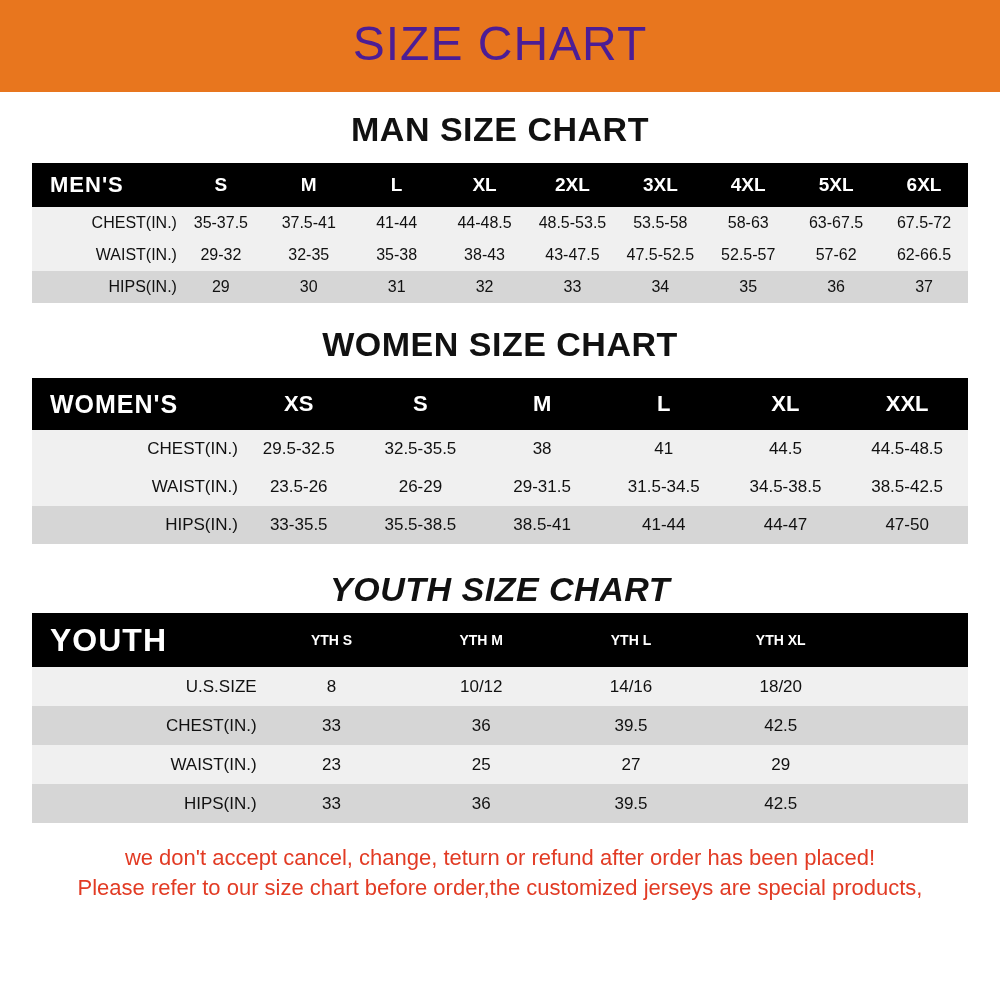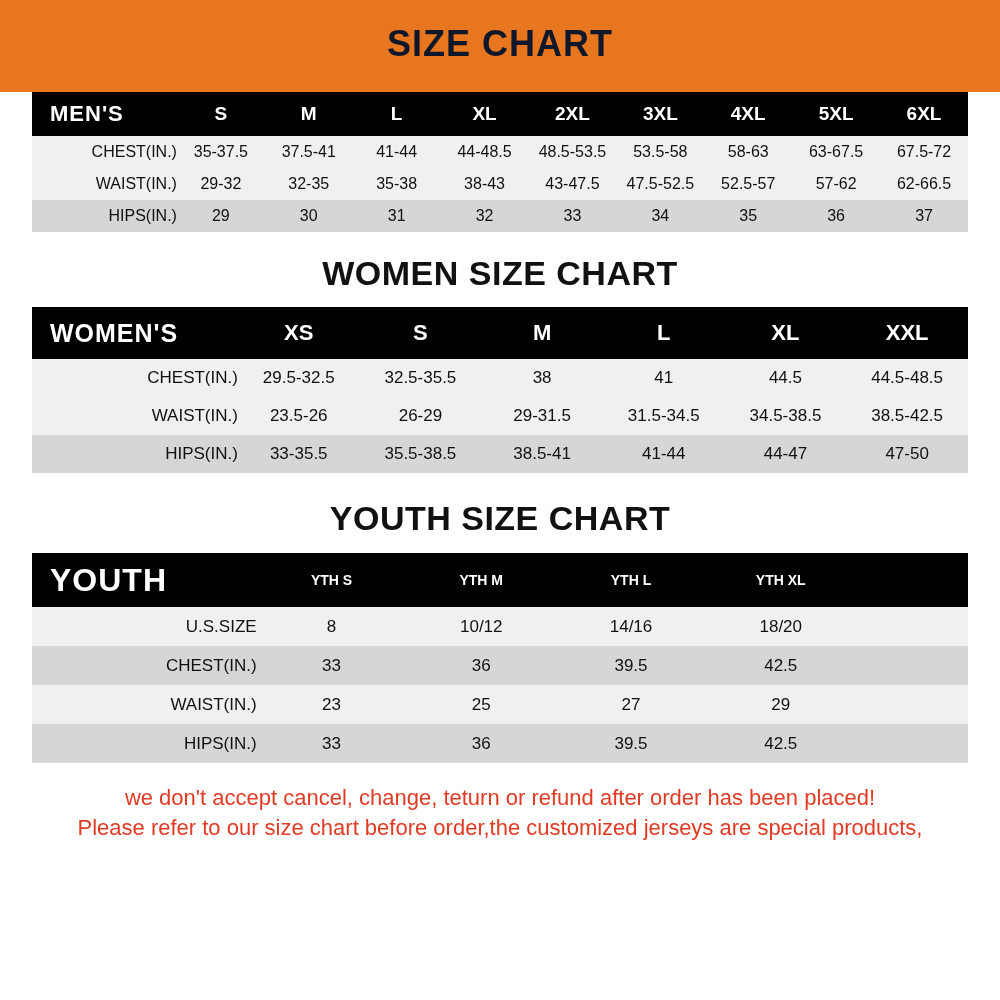--- a/index.html
+++ b/index.html
@@ -23,39 +23,39 @@
   .banner {
     width: 1000px;
     height: 92px;
     background: #e8761e;
     display: flex;
     align-items: center;
     justify-content: center;
   }
   .banner-title {
     font-family: "Liberation Sans", sans-serif;
-    font-weight: bold;
-    font-size: 36px;
+    font-weight: normal;
+    font-size: 48px;
     letter-spacing: 1px;
-    color: #0f172a;
+    color: #4c1d95;
     line-height: 1;
     padding-bottom: 4px;
   }
 
   
   .section-title {
     text-align: center;
     font-weight: bold;
     font-size: 34px;
     color: #111111;
     letter-spacing: 0.5px;
   }
   .t-man    { margin-top: 18px; margin-bottom: 14px; }
   .t-women  { margin-top: 22px; margin-bottom: 14px; }
-  .t-youth  { margin-top: 26px; margin-bottom: 15px; }
+  .t-youth  { margin-top: 26px; margin-bottom: 4px; font-style: italic; }
 
   
   .tbl-wrap { padding: 0 32px; }
   table {
     width: 100%;
     border-collapse: collapse;
     table-layout: fixed;
   }
   table td, table th {
     padding: 0;
@@ -118,20 +118,21 @@
 </style>
 </head>
 <body>
 
 <div id="page">
 
   <div class="banner">
     <div class="banner-title">SIZE CHART</div>
   </div>
 
+  <div class="section-title t-man">MAN SIZE CHART</div>
   <div class="tbl-wrap">
     <table id="men-table">
       <colgroup>
         <col style="width:15.5%">
           <col style="width:9.4%">
           <col style="width:9.4%">
           <col style="width:9.4%">
         <col style="width:9.4%">
           <col style="width:9.4%">
           <col style="width:9.4%">

